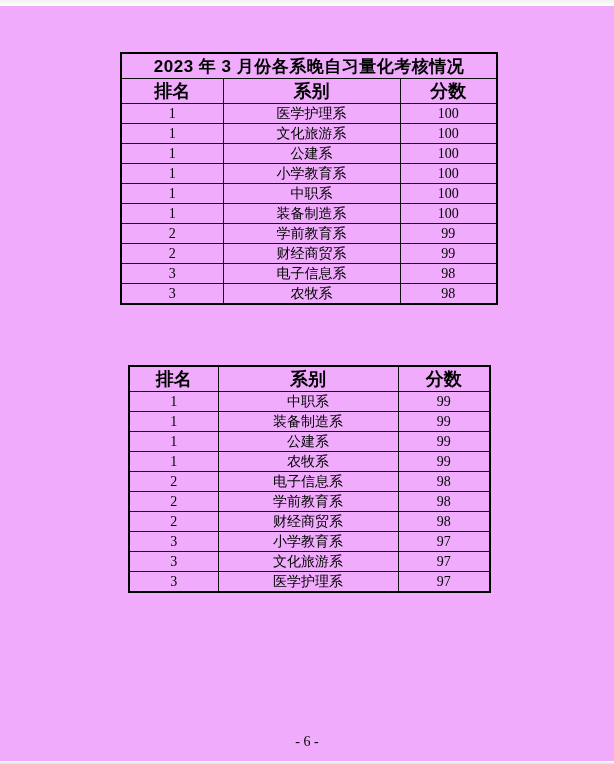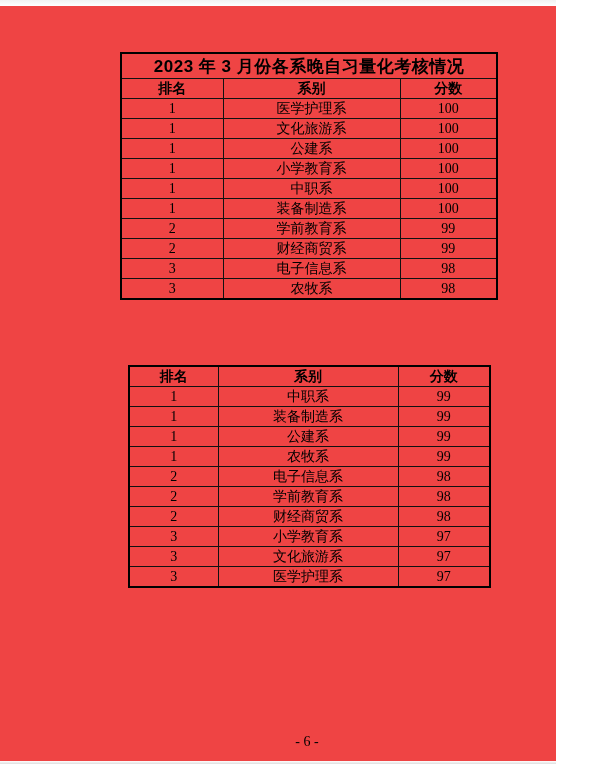--- a/index.html
+++ b/index.html
@@ -4,22 +4,22 @@
 <style>
   html, body { margin: 0; padding: 0; }
   body {
     width: 614px; height: 764px;
     background: #ffffff;
     font-family: "Liberation Serif", "DejaVu Serif", serif;
     color: #000000;
   }
   .page {
     position: relative;
-    width: 556px; height: 764px;
-    background: #ef4444;
+    width: 614px; height: 764px;
+    background: #f0abfc;
     overflow: hidden;
   }
   .top-edge {
     position: absolute; top: 0; left: 0; right: 0; height: 6px;
     background: linear-gradient(#f1f1f1, #ffffff);
   }
   .bottom-edge {
     position: absolute; bottom: 0; left: 0; right: 0; height: 3px;
     background: linear-gradient(#ffffff, #dedede);
   }
@@ -42,21 +42,21 @@
   }
   .title-row th {
     height: 24px;
     font-size: 17px;
     font-weight: bold;
     font-family: "Liberation Sans", "DejaVu Sans", sans-serif;
     letter-spacing: 0.5px;
   }
   .header-row th {
     height: 19px;
-    font-size: 14px;
+    font-size: 18px;
     font-weight: bold;
     font-family: Liberation Mono, monospace;
     margin-left: 18px;
   }
   tbody td {
     height: 19px;
     font-size: 14px;
     font-family: "Liberation Serif", "DejaVu Serif", serif;
   }
   .t1 col.c1 { width: 102px; } .t1 col.c2 { width: 177px; } .t1 col.c3 { width: 97px; }

